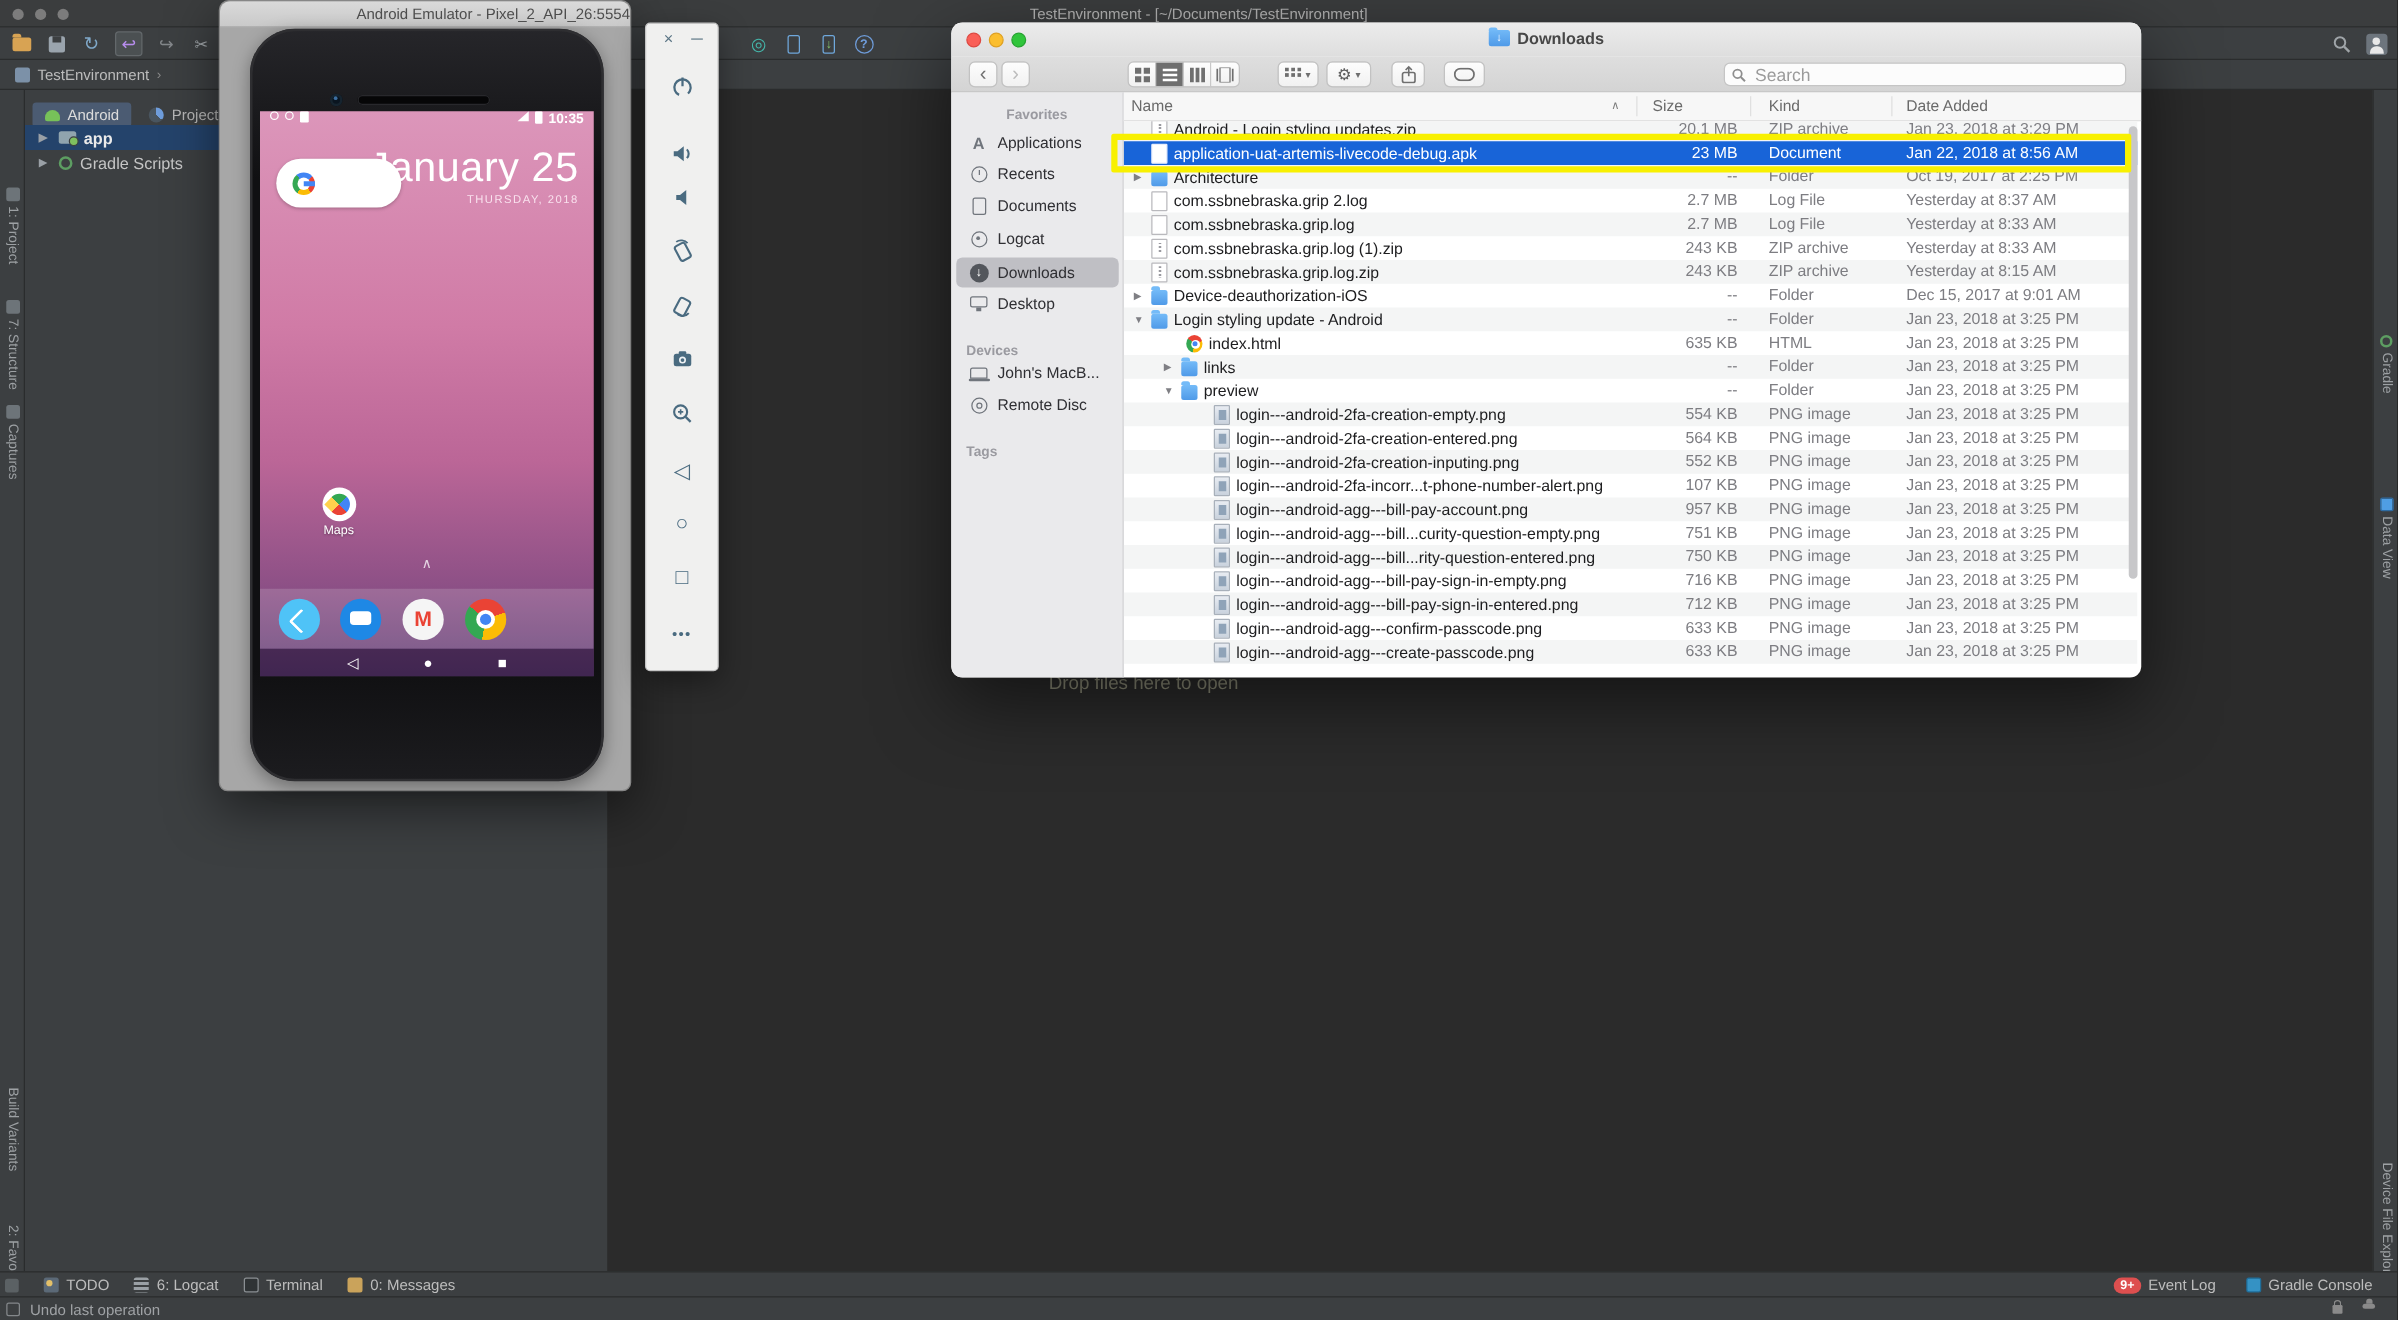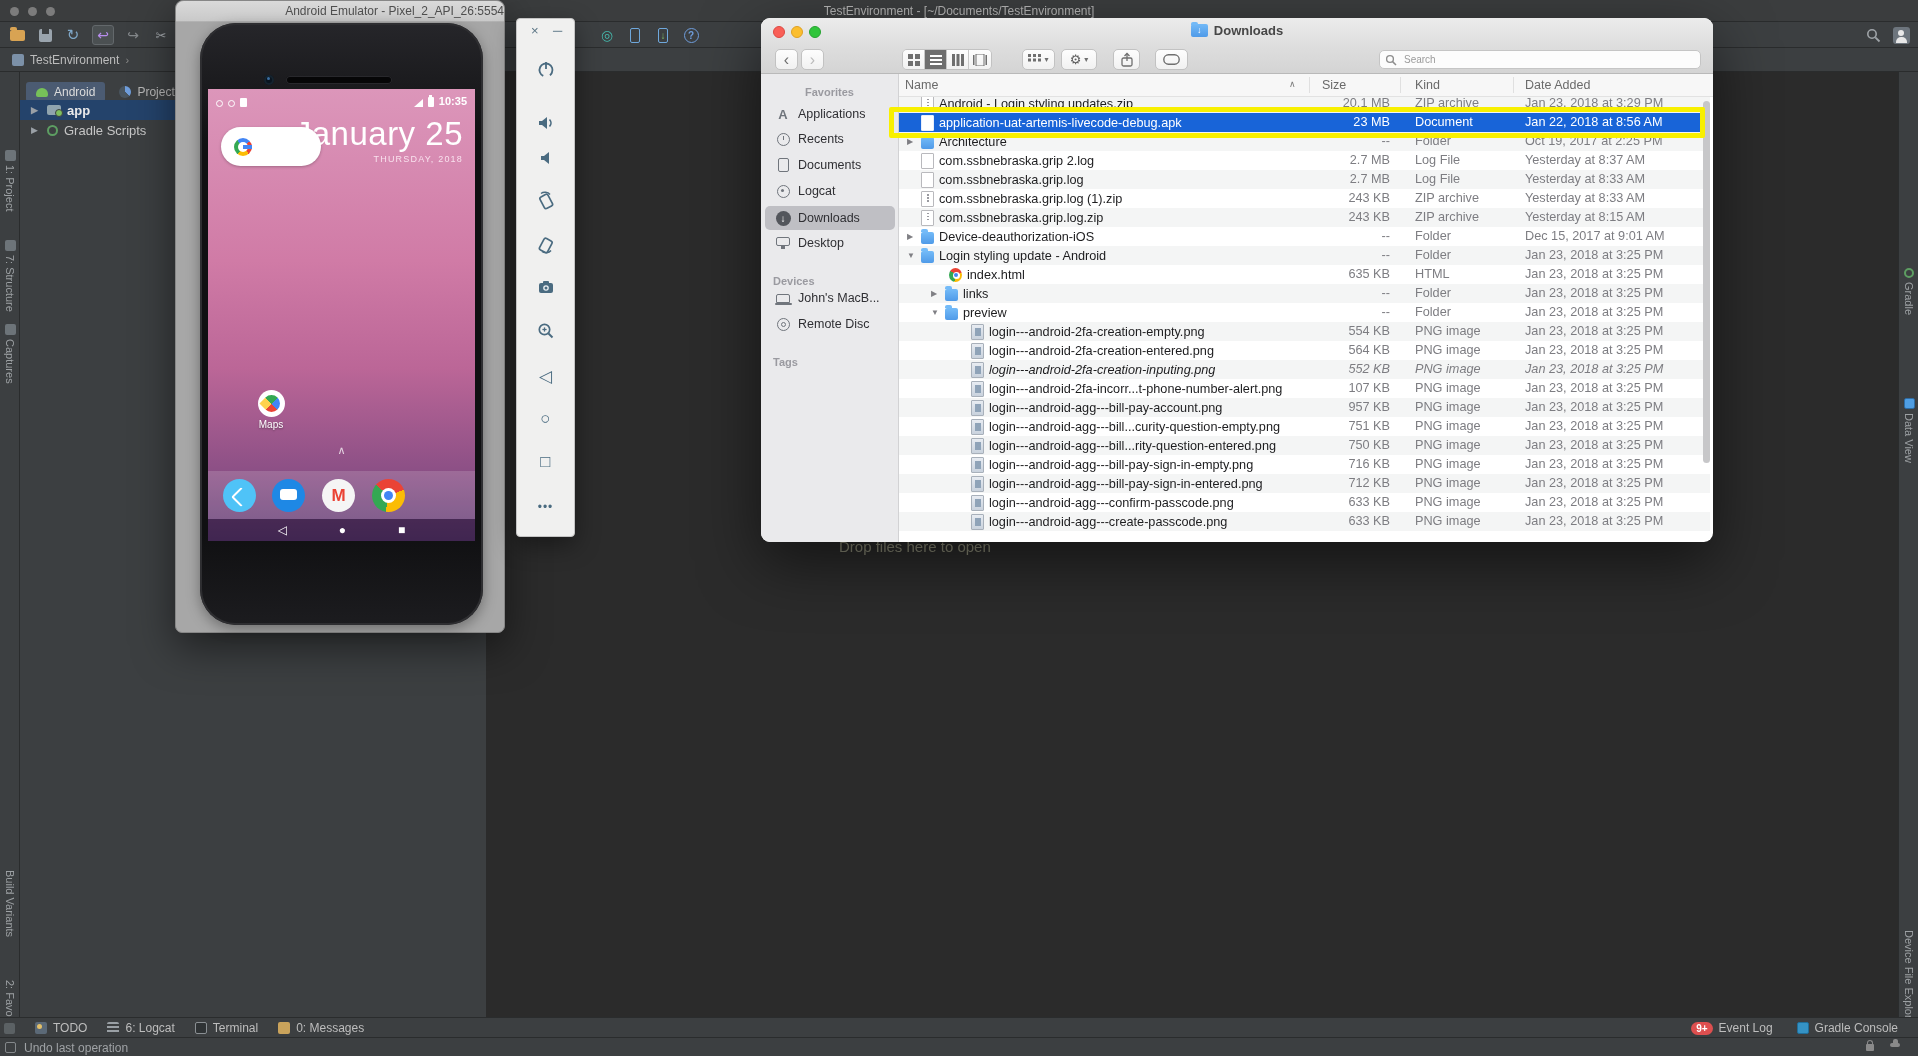--- a/index.html
+++ b/index.html
@@ -81,21 +81,21 @@
   .sb-hat::before{content:"";position:absolute;left:2.5px;top:-4px;width:5px;height:4px;background:#8a8a8a;border-radius:2px 2px 0 0;}
 
   
   .emu-win{left:175px;top:0;width:330px;height:633px;background:#a7a7a7;border:1px solid #878787;border-radius:8px 8px 7px 7px;box-shadow:0 14px 40px rgba(0,0,0,.5);z-index:3;}
   .emu-titlebar{position:absolute;left:0;top:0;right:0;height:21px;background:linear-gradient(#dadada,#c9c9c9);border-bottom:1px solid #b2b2b2;border-radius:8px 8px 0 0;text-align:right;font-size:12px;color:#4e4e4e;line-height:21px;}
   .phone{position:absolute;left:24px;top:22px;width:283px;height:602px;background:linear-gradient(#26262a,#101012 20%,#101012 85%,#1c1c1f);border-radius:36px;box-shadow:inset 0 0 0 2px #2e2e31,0 4px 14px rgba(0,0,0,.35);}
   .phone .camera{position:absolute;left:64px;top:52px;width:10px;height:10px;border-radius:50%;background:#0a1520;box-shadow:inset 0 0 0 2px #16242f;}
   .phone .camera::after{content:"";position:absolute;left:3px;top:2px;width:3px;height:3px;border-radius:50%;background:#3c6ea0;}
   .phone .speaker{position:absolute;left:86px;top:53px;width:106px;height:8px;border-radius:4px;background:#060607;box-shadow:inset 0 0 0 1px #28282c;}
   .screen{position:absolute;left:32px;top:88px;width:267px;height:452px;overflow:hidden;background:linear-gradient(180deg,#dc96ba 0%,#d07ba6 38%,#bb6697 62%,#8d5086 84%,#5d3a72 100%);}
-  .scr-status{position:absolute;left:0;top:0;right:0;height:18px;display:flex;align-items:flex-end;padding:0 8px;color:#fff;}
+  .scr-status{position:absolute;left:0;top:0;right:0;height:18px;display:flex;align-items:flex-start;padding:0 8px;color:#fff;}
   .st-circ{width:7px;height:7px;border:1.2px solid #fff;border-radius:50%;margin-right:5px;}
   .st-card{width:7px;height:9px;background:#fff;border-radius:1px;margin-right:5px;}
   .st-sig{width:0;height:0;border-left:9px solid transparent;border-bottom:8px solid #fff;margin-right:5px;}
   .st-batt{width:6px;height:10px;background:#fff;border-radius:1px;position:relative;margin-right:5px;}
   .st-batt::before{content:"";position:absolute;left:1.5px;top:-2px;width:3px;height:2px;background:#fff;}
   .scr-clock{font-size:11px;font-weight:bold;}
   .g-pill{position:absolute;left:13px;top:38px;width:100px;height:39px;background:#fff;border-radius:20px;box-shadow:0 1px 3px rgba(0,0,0,.25);display:flex;align-items:center;padding-left:13px;}
   .g-logo{width:18px;height:18px;border-radius:50%;background:conic-gradient(from -40deg,#4285f4 0 90deg,#ea4335 90deg 180deg,#fbbc05 180deg 255deg,#34a853 255deg 360deg);position:relative;}
   .g-logo::before{content:"";position:absolute;left:4px;top:4px;width:10px;height:10px;border-radius:50%;background:#fff;}
   .g-logo::after{content:"";position:absolute;right:0px;top:7px;width:9px;height:4px;background:#4285f4;}
@@ -140,21 +140,21 @@
   .f-toolbar{position:absolute;left:0;top:27px;right:0;height:29px;background:linear-gradient(#dedede,#d4d4d4);border-bottom:1px solid #b9b9b9;}
   .f-btn{position:absolute;top:4px;height:21px;background:linear-gradient(#fdfdfd,#f1f1f1);border:1px solid #c2c2c2;border-radius:5px;display:flex;align-items:center;justify-content:center;color:#6f6f6f;}
   .f-nav{width:23px;font-size:16px;line-height:18px;}
   .f-nav.dis{color:#bcbcbc;}
   .seg{position:absolute;top:4px;height:21px;display:flex;border:1px solid #c2c2c2;border-radius:5px;overflow:hidden;}
   .seg .s{width:22px;height:100%;background:linear-gradient(#fdfdfd,#f1f1f1);display:flex;align-items:center;justify-content:center;border-right:1px solid #c8c8c8;}
   .seg .s:last-child{border-right:none;}
   .seg .s.on{background:#6f6f6f;}
   .chev-dn{font-size:8px;color:#6f6f6f;margin-left:3px;}
   .f-search{position:absolute;left:618px;top:5px;width:322px;height:19px;background:#fcfcfc;border:1px solid #c5c5c5;border-radius:5px;}
-  .f-search input{position:absolute;left:22px;top:0;width:290px;height:17px;border:none;outline:none;background:transparent;font-size:10px;color:#000000;}
+  .f-search input{position:absolute;left:22px;top:0;width:290px;height:17px;border:none;outline:none;background:transparent;font-size:14px;color:#000000;}
   .f-search input::placeholder{color:#9b9b9b;}
   .f-search .mag{position:absolute;left:5px;top:3px;}
   .f-sidebar{position:absolute;left:0;top:56px;width:138px;bottom:0;background:#eaeaec;border-right:1px solid #d2d2d4;}
   .sb-header{position:absolute;left:12px;font-size:11px;font-weight:bold;color:#9a9aa0;}
   .sb-item{position:absolute;left:4px;width:130px;height:24px;display:flex;align-items:center;gap:7px;padding-left:10px;font-size:12.5px;color:#2f2f33;border-radius:5px;}
   .sb-item.sel{background:#bfbfc4;}
   .sico{width:16px;height:16px;display:flex;align-items:center;justify-content:center;color:#70757c;flex:0 0 16px;}
   .si-applications{font-size:13px;font-weight:bold;color:#70757c;}
   .si-recents{width:13px;height:13px;border:1.5px solid #70757c;border-radius:50%;position:relative;}
   .si-recents::after{content:"";position:absolute;left:5px;top:2px;width:1.5px;height:4.5px;background:#70757c;}
@@ -716,21 +716,21 @@
           <div class="fcell fkind">PNG image</div>
           <div class="fcell fdate">Jan 23, 2018 at 3:25 PM</div>
         </div>
         <div class="frow even" style="padding-left: 72px;">
           <div class="ficon png"></div>
           <div class="fname">login---android-2fa-creation-entered.png</div>
           <div class="fcell fsize">564 KB</div>
           <div class="fcell fkind">PNG image</div>
           <div class="fcell fdate">Jan 23, 2018 at 3:25 PM</div>
         </div>
-        <div class="frow odd" style="padding-left: 72px; font-style: italic;">
+        <div class="frow odd" style="padding-left: 72px;">
           <div class="ficon png"></div>
           <div class="fname">login---android-2fa-creation-inputing.png</div>
           <div class="fcell fsize">552 KB</div>
           <div class="fcell fkind">PNG image</div>
           <div class="fcell fdate">Jan 23, 2018 at 3:25 PM</div>
         </div>
         <div class="frow even" style="padding-left: 72px;">
           <div class="ficon png"></div>
           <div class="fname">login---android-2fa-incorr...t-phone-number-alert.png</div>
           <div class="fcell fsize">107 KB</div>

